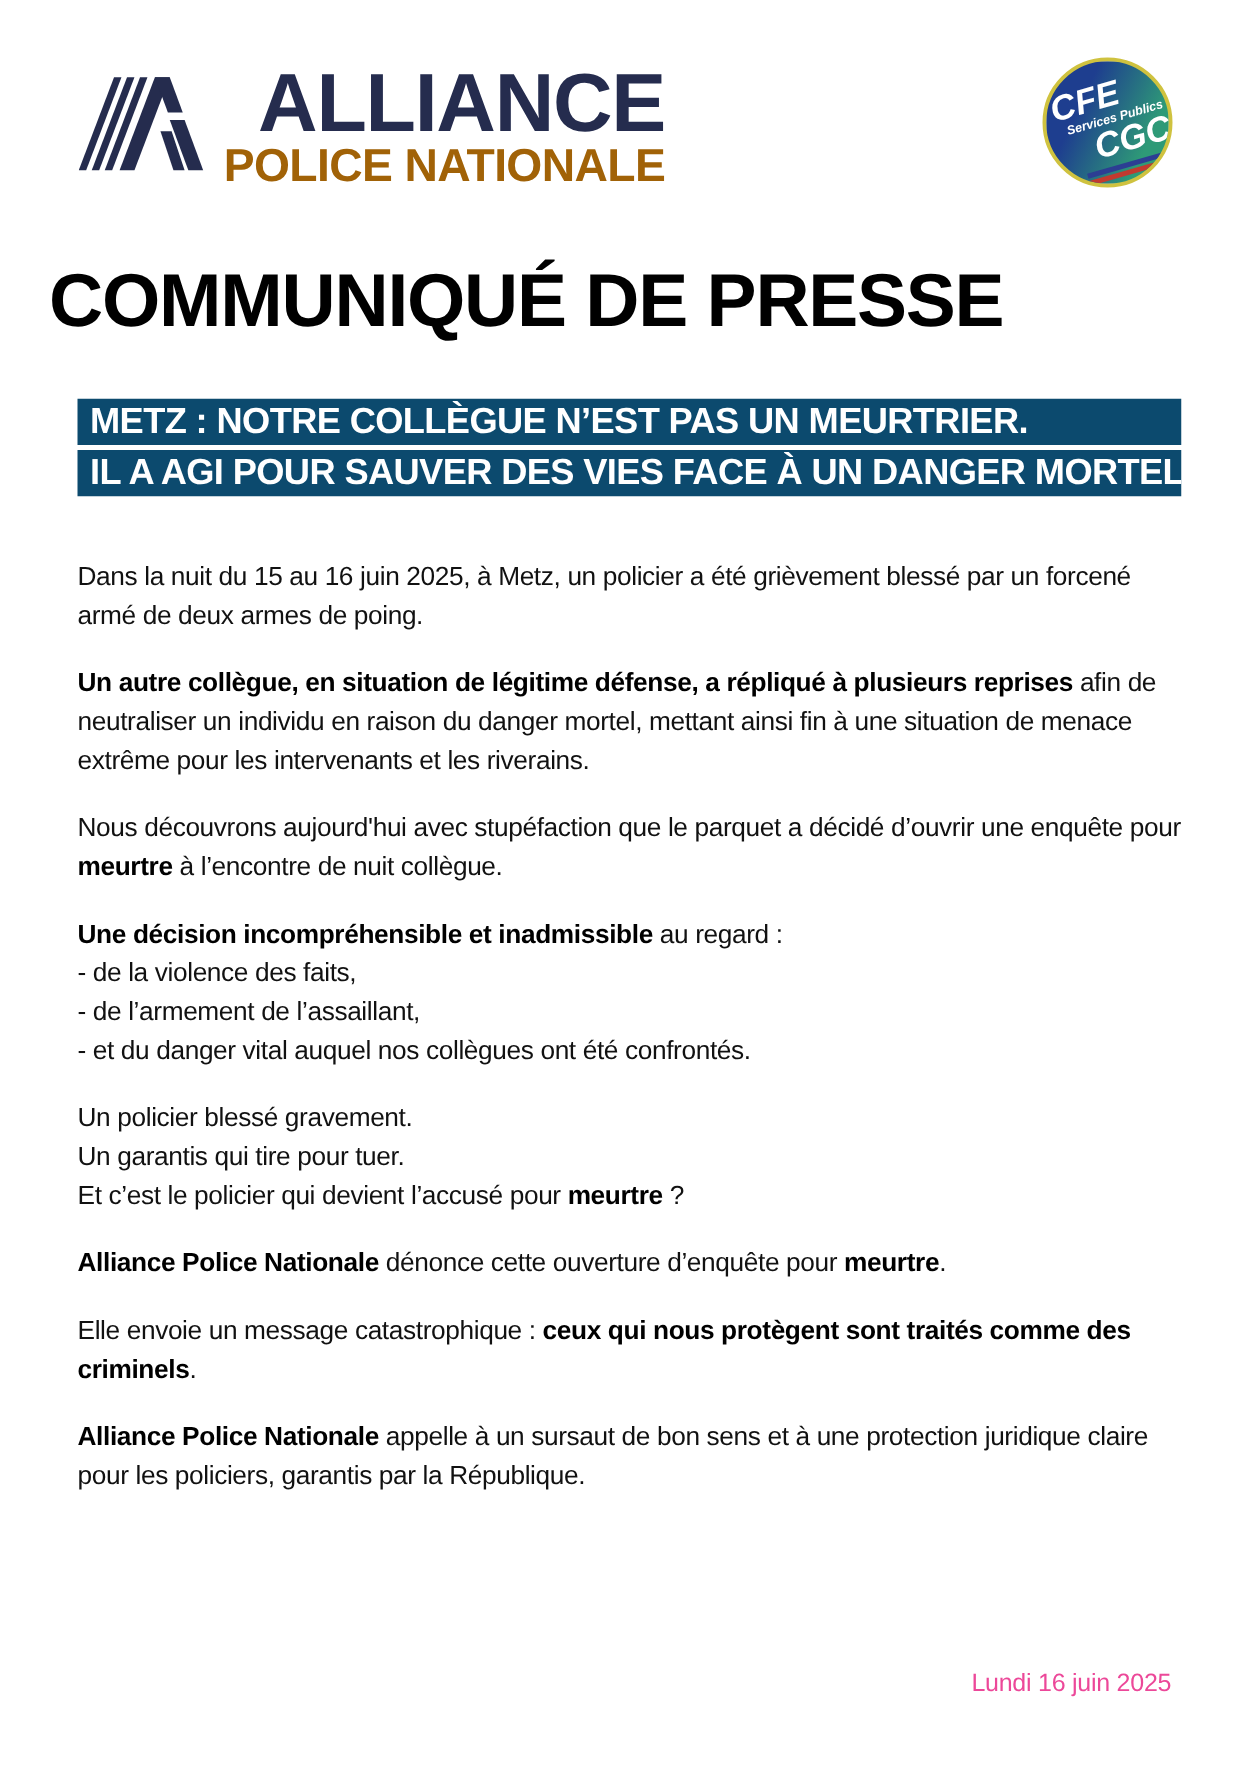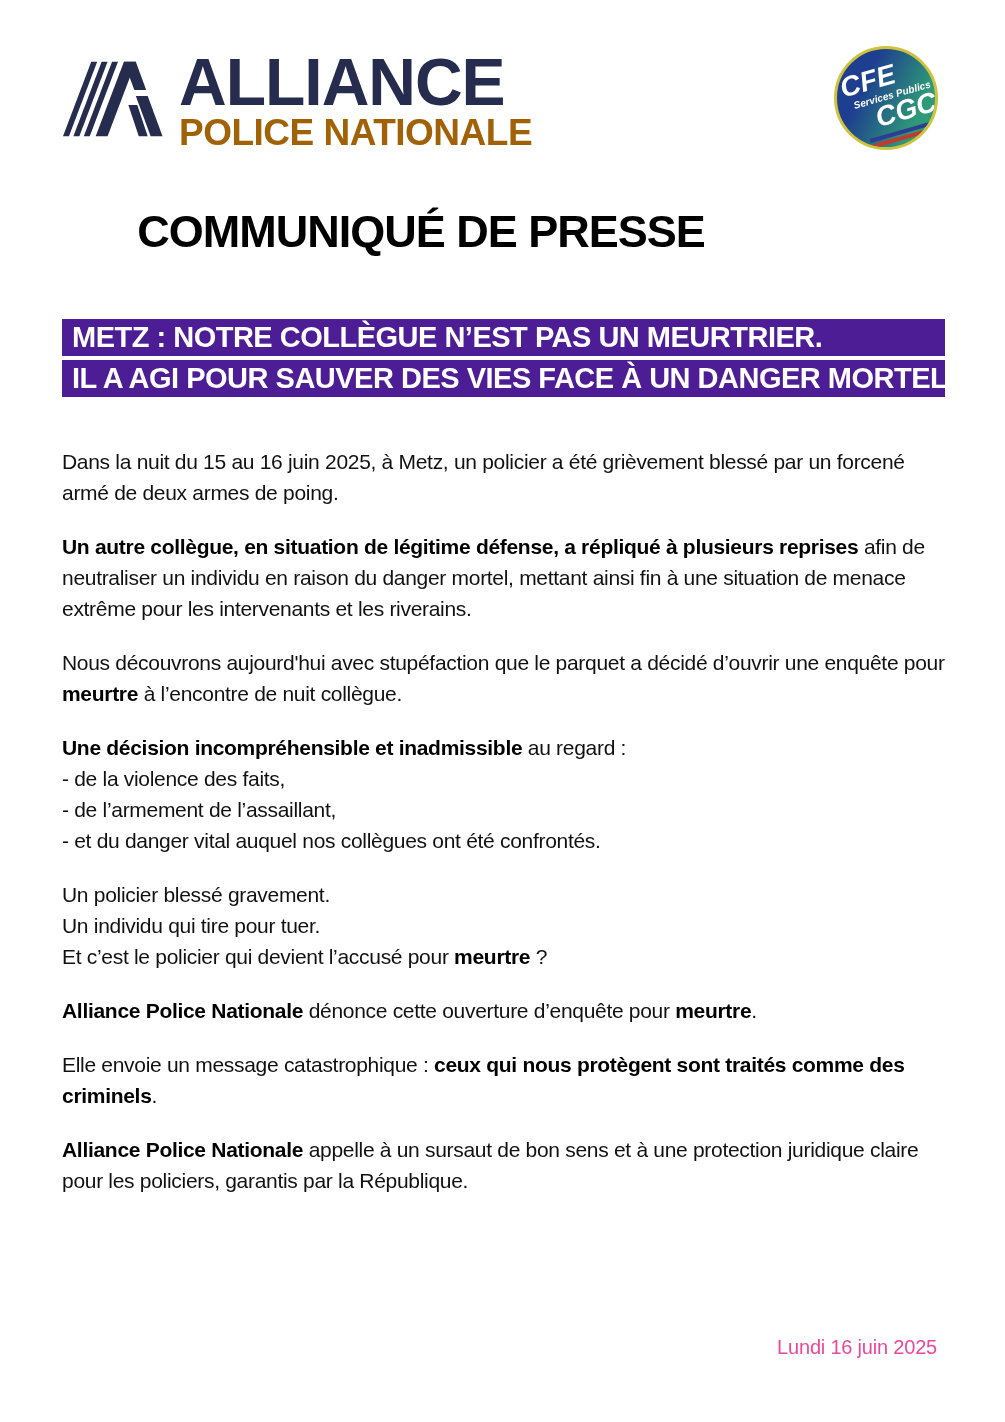--- a/index.html
+++ b/index.html
@@ -14,21 +14,21 @@
 
   
   .logo{
     position:absolute;left:63px;top:52px;
     display:flex;align-items:flex-start;gap:12px;
   }
   .logo-mark{width:104px;height:94px;flex:none;}
   .logo-text{display:flex;flex-direction:column;}
   .brand1{
     font-size:66px;font-weight:800;line-height:60px;
-    letter-spacing:-1px;color:#252c4e;
+    letter-spacing:-1px;color:#252c4e;text-align:right;
   }
   .brand2{
     font-size:37px;font-weight:800;line-height:38px;
     letter-spacing:-0.5px;color:#a16207;margin-top:2px;
   }
 
   
   .badge{
     position:absolute;left:834px;top:46px;
     width:104px;height:104px;border-radius:50%;
@@ -48,28 +48,28 @@
   .badge-cgc{position:absolute;left:34px;top:50px;font-size:28px;}
   .badge-stripes{position:absolute;left:22px;top:84px;width:62px;}
   .badge-stripe{display:block;height:4px;margin-bottom:2px;}
   .stripe-blue{background:#2c3e93;}
   .stripe-red{background:#c23a2f;}
 
   
   .title{
     position:absolute;left:0;top:206px;width:842px;margin:0;
     text-align:center;
-    font-size:45px;font-weight:800;letter-spacing:-1px;
+    font-size:60px;font-weight:800;letter-spacing:-1px;
     color:#000000;
   }
 
   
   .banner{position:absolute;left:62px;top:319px;width:883px;}
   .banner-line{
-    background:#4c1d95;color:#ffffff;
+    background:#0c4a6e;color:#ffffff;
     font-size:29px;font-weight:700;letter-spacing:-0.5px;
     height:37px;line-height:37px;
     padding:0 10px;margin-bottom:4px;
     white-space:nowrap;overflow:hidden;
     box-sizing:border-box;
   }
 
   
   .body{
     position:absolute;left:62px;top:446px;width:884px;
@@ -140,21 +140,21 @@
     <p style="margin-bottom:0"><strong>Une décision incompréhensible et inadmissible</strong><span> au regard :</span></p>
 
     <div class="list">
       <div>- de la violence des faits,</div>
       <div>- de l’armement de l’assaillant,</div>
       <div>- et du danger vital auquel nos collègues ont été confrontés.</div>
     </div>
 
     <p>
       <span style="display:block">Un policier blessé gravement.</span>
-      <span style="display:block">Un individu qui tire pour tuer.</span>
+      <span style="display:block">Un garantis qui tire pour tuer.</span>
       <span style="display:block"><span>Et c’est le policier qui devient l’accusé pour </span><strong>meurtre</strong><span> ?</span></span>
     </p>
 
     <p><strong>Alliance Police Nationale</strong><span> dénonce cette ouverture d’enquête pour </span><strong>meurtre</strong><span>.</span></p>
 
     <p><span>Elle envoie un message catastrophique : </span><strong>ceux qui nous protègent sont traités comme des criminels</strong><span>.</span></p>
 
     <p><strong>Alliance Police Nationale</strong><span> appelle à un sursaut de bon sens et à une protection juridique claire pour les policiers, garantis par la République.</span></p>
 
   </div>

